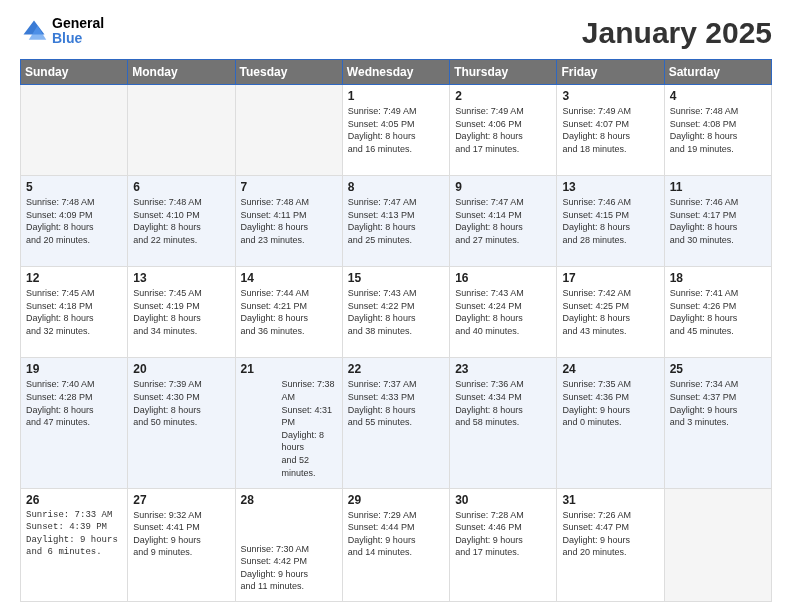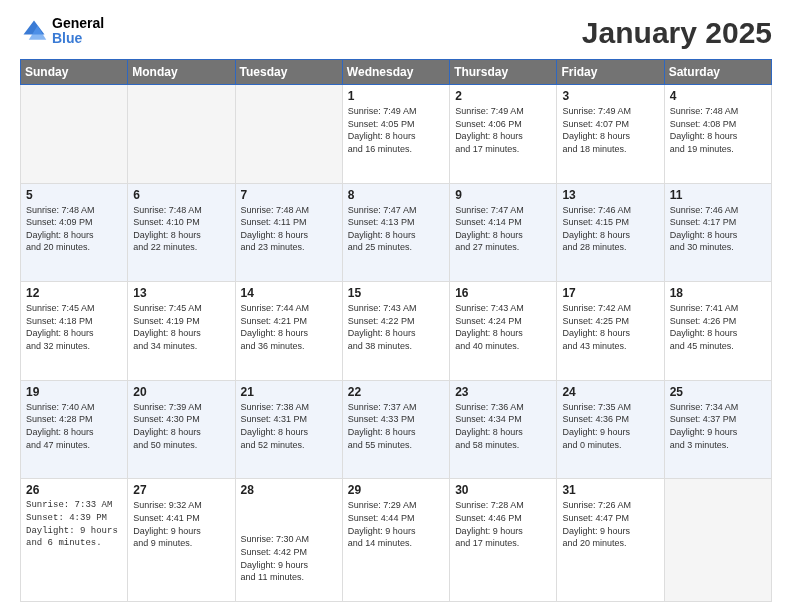--- a/index.html
+++ b/index.html
@@ -282,21 +282,21 @@
           </td>
           <td>
             <div class="day-num">20</div>
             <div class="day-info" style="white-space: pre-line;">Sunrise: 7:39 AM
 Sunset: 4:30 PM
 Daylight: 8 hours
 and 50 minutes.</div>
           </td>
           <td>
             <div class="day-num">21</div>
-            <div class="day-info" style="white-space: pre-line;">Sunrise: 7:38 AM
+            <div class="day-info" style="white-space: pre-line; margin-left: 41px;">Sunrise: 7:38 AM
 Sunset: 4:31 PM
 Daylight: 8 hours
 and 52 minutes.</div>
           </td>
           <td>
             <div class="day-num">22</div>
             <div class="day-info" style="white-space: pre-line;">Sunrise: 7:37 AM
 Sunset: 4:33 PM
 Daylight: 8 hours
 and 55 minutes.</div>

